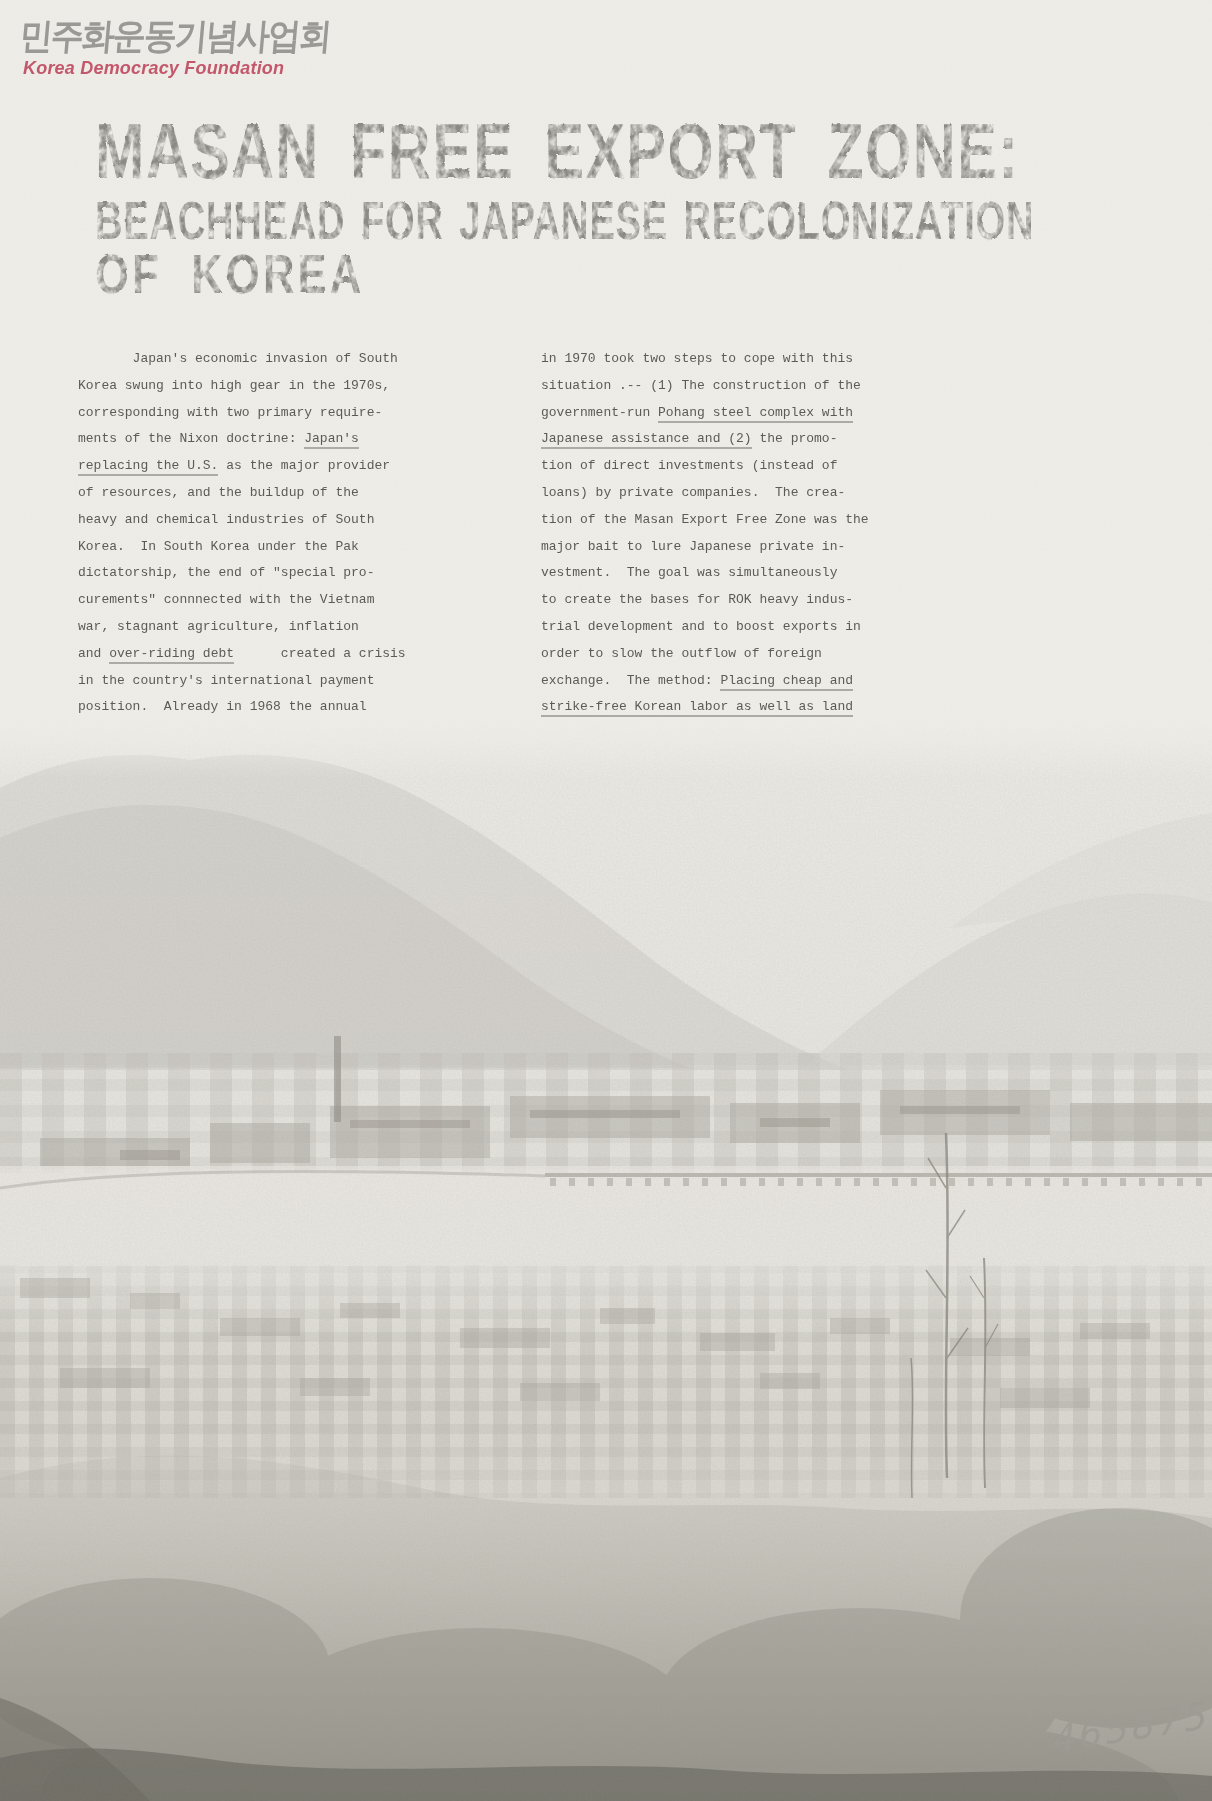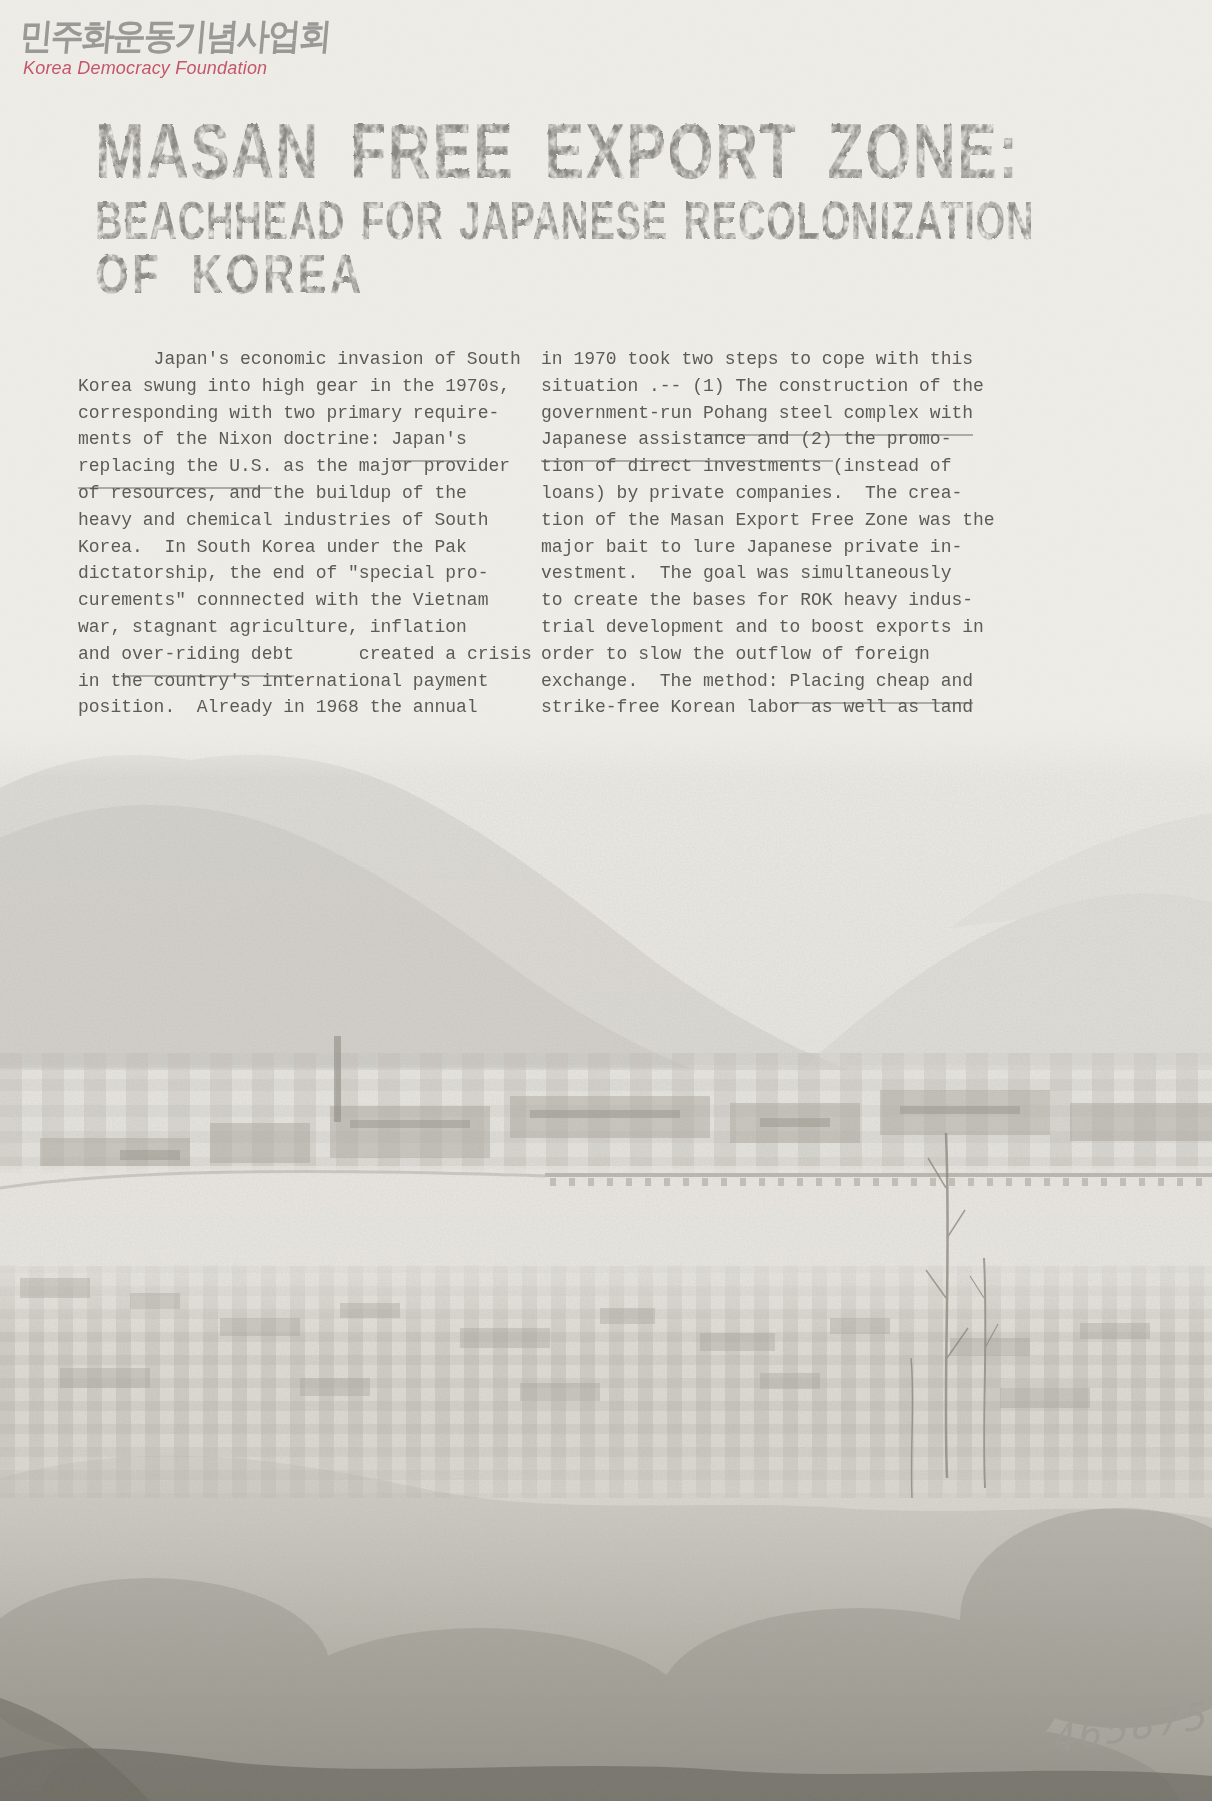--- a/index.html
+++ b/index.html
@@ -10,41 +10,41 @@
   }
   
   #logo-kr{
     position:absolute; left:22px; top:12px;
     font-family:"DejaVu Sans", sans-serif;
     font-size:33px; font-weight:bold; color:#9b9996;
     letter-spacing:-2px; transform:skewX(-5deg) scaleY(1.08); transform-origin:left top;
   }
   #logo-en{
     position:absolute; left:23px; top:58px;
-    font-size:18px; font-weight:normal; font-style:italic; color:#c4566b;
+    font-size:18px; font-weight:bold; font-style:italic; color:#c4566b;
     letter-spacing:.2px;
   }
   
   .title-line{
     position:absolute; left:95px; font-weight:bold; color:#8c8a85;
     line-height:1; transform-origin:left top; white-space:nowrap;
     filter:url(#stamp);
   }
   #t1{ top:112px; font-size:78px; letter-spacing:2px; word-spacing:16px; transform:scaleX(.76); }
   #t2{ top:194px; font-size:53px; letter-spacing:1px; word-spacing:6px;  transform:scaleX(.72); }
   #t3{ top:246px; font-size:56px; letter-spacing:4px; word-spacing:18px; transform:scaleX(.78); }
   
   .tw{
     position:absolute; top:346px;
     font-family:"Liberation Mono","DejaVu Sans Mono",monospace;
-    font-size:18px; line-height:26.8px; color:#5c5a54; white-space:pre;
+    font-size:13px; line-height:26.8px; color:#5c5a54; white-space:pre;
   }
   #col-left{ left:78px; }
   #col-right{ left:541px; }
-  .u{ border-bottom:2px solid rgba(108,105,98,.5); padding-bottom:11px; }
+  .u{ border-bottom:2px solid rgba(108,105,98,.5); padding-bottom:1px; }
   
   #photo{
     position:absolute; left:0; top:718px; width:1212px; height:1083px;
     background:linear-gradient(180deg,
       #efede8 0%, #eae8e3 5%, #e7e5e0 28%, #e3e1db 44%,
       #dddbd4 60%, #d5d3cb 78%, #c7c5bc 100%);
   }
   .indus-tex{
     position:absolute; left:0; top:335px; width:1212px; height:120px; opacity:.55;
     background:

